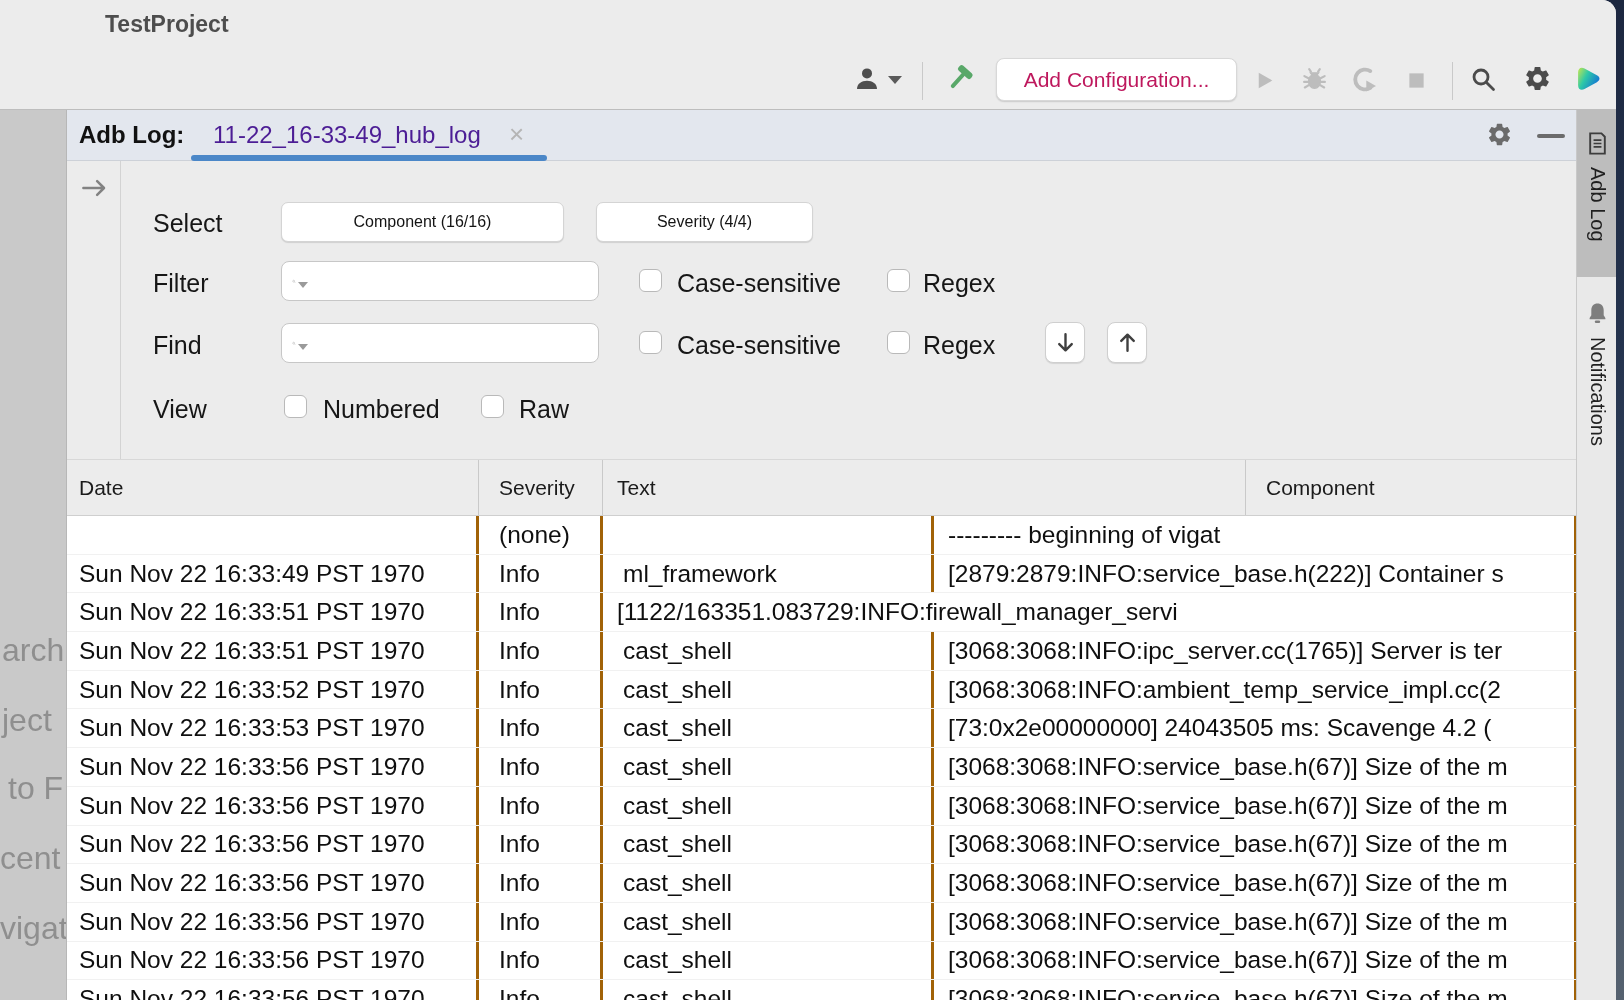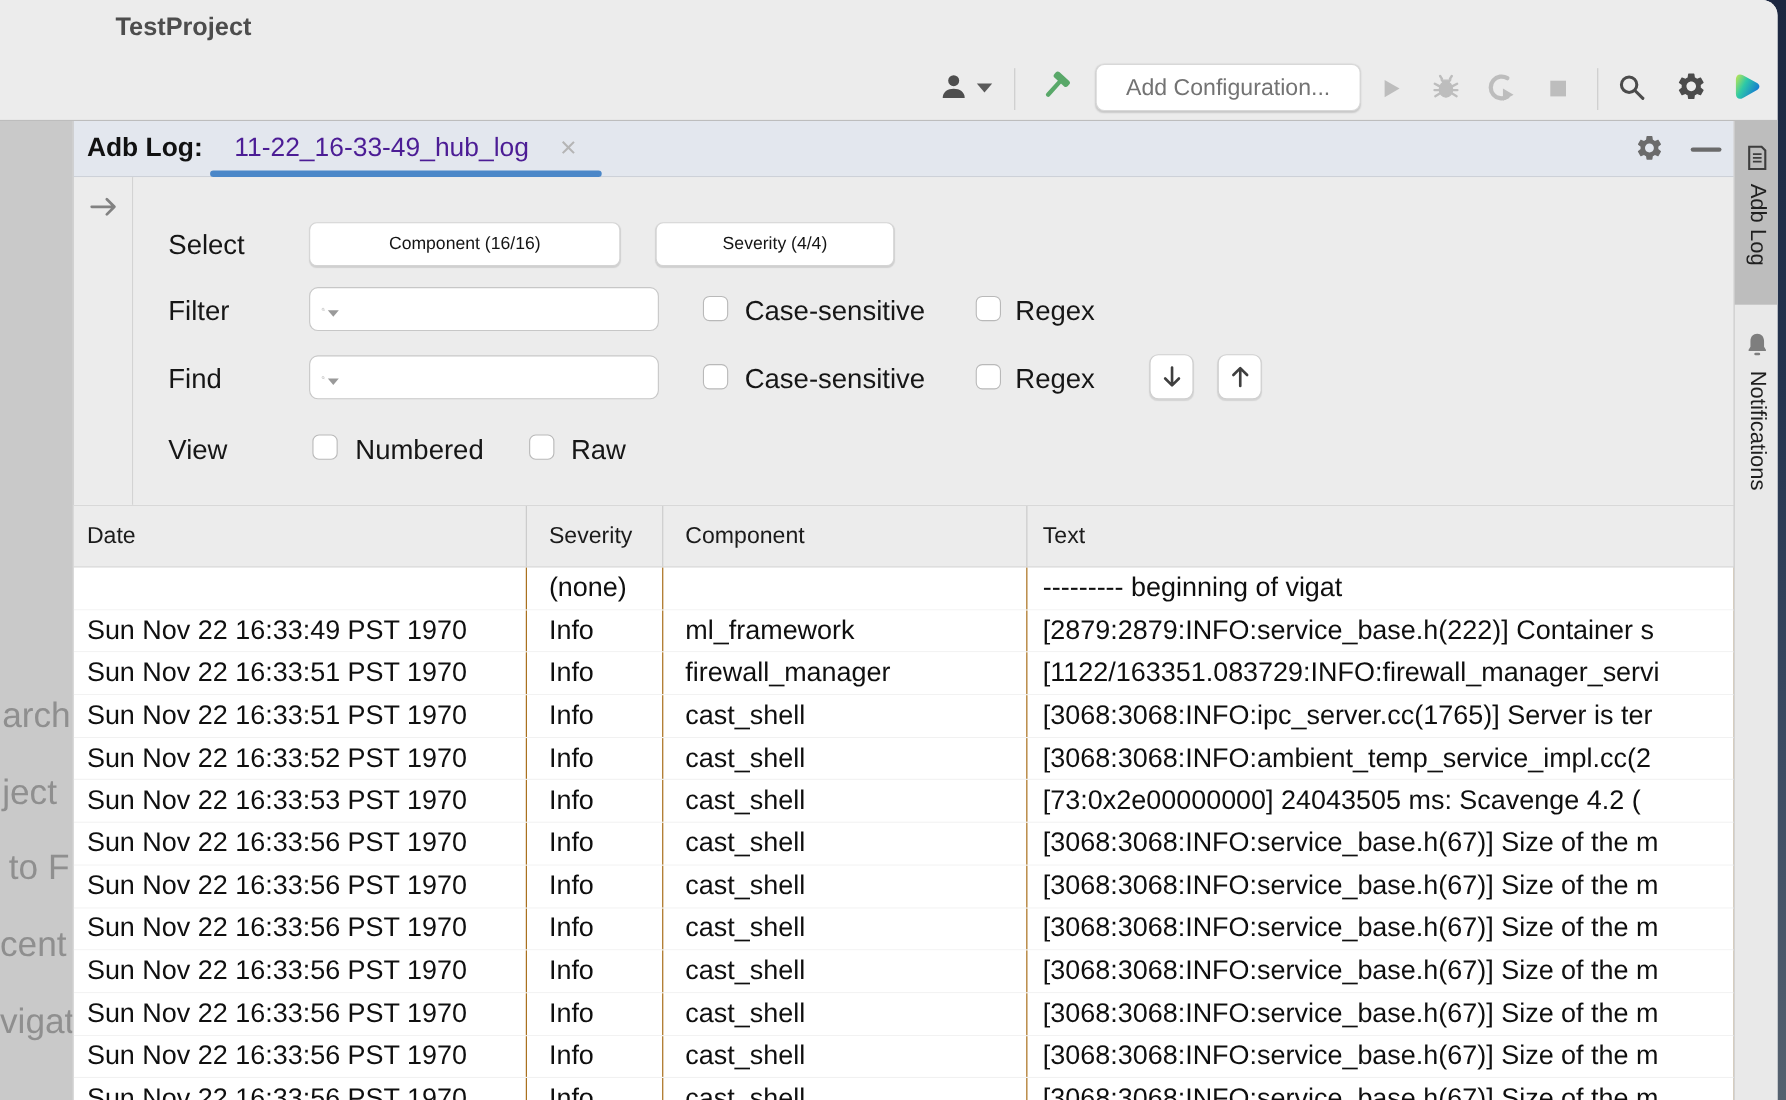--- a/index.html
+++ b/index.html
@@ -14,21 +14,21 @@
 
   
   .toolbar { position:absolute; left:0; top:0; width:100%; height:110px;
     background:#ececec; border-bottom:1px solid #bdbdbd; }
   .app-title { position:absolute; left:105px; top:11px; font-size:23px; font-weight:700; color:#4d4d4d; }
   .tb-icon { position:absolute; display:flex; align-items:center; justify-content:center; cursor:default; }
   .tb-sep { position:absolute; top:62px; width:1px; height:38px; background:#c9c9c9; }
   .add-config-btn { position:absolute; left:996px; top:58px; width:241px; height:43px;
     background:#fff; border:1px solid #d8d8d8; border-radius:8px;
     box-shadow:0 1px 1.5px rgba(0,0,0,.15);
-    font-size:21px; color:#737373; display:flex; align-items:center; justify-content:center; }
+    font-size:21px; color:#be185d; display:flex; align-items:center; justify-content:center; }
   .chevron-down { width:0; height:0; border-left:7px solid transparent; border-right:7px solid transparent; border-top:8px solid #5a5a5a; }
 
   
   .main { position:absolute; left:0; top:110px; width:1616px; height:890px; }
 
   .left-strip { position:absolute; left:0; top:0; width:66px; height:890px;
     background:#c9c9c9; overflow:hidden; }
   .bg-frag { position:absolute; font-size:32px; color:#8f8f8f; white-space:nowrap; }
 
   
@@ -60,21 +60,21 @@
   .checkbox { position:absolute; width:23px; height:23px; background:#fff; border:1.5px solid #b9b9b9; border-radius:6px; }
   .nav-btn { position:absolute; width:40px; height:41px; background:#fff; border:1px solid #cfcfcf; border-radius:8px;
     box-shadow:0 1px 1px rgba(0,0,0,.1); display:flex; align-items:center; justify-content:center; }
 
   
   .log-table { position:absolute; left:0; top:349px; width:1510px; height:541px; background:#fff; overflow:hidden; }
   .lt-header { display:flex; height:57px; background:#ececec; border-top:1px solid #d8d8d8; border-bottom:1px solid #cfcfcf; }
   .lt-header .hcell { font-size:21px; color:#1b1b1b; display:flex; align-items:center; border-right:1px solid #c9c9c9; white-space:nowrap; overflow:hidden; }
   .hcell:last-child, .cell:last-child { border-right:none; }
   .lt-row { display:flex; height:38.7px; border-bottom:1px solid #f1f1f1; background:#fff; }
-  .lt-row .cell { font-size:24.5px; color:#0f0f0f; display:flex; align-items:center; border-right:1px solid #a16207; white-space:nowrap; overflow:hidden;text-align:center; }
+  .lt-row .cell { font-size:24.5px; color:#0f0f0f; display:flex; align-items:center; border-right:3px solid #a16207; white-space:nowrap; overflow:hidden;text-align:center; }
   .col-date { width:412px; padding-left:12px; }
   .col-sev  { width:124px; padding-left:20px; }
   .col-comp { width:331px; padding-left:20px; }
   .col-text { flex:1; padding-left:14px; }
 
   
   .right-bar { position:absolute; left:1576px; top:0; width:40px; height:890px;
     background:#e9e9e9; border-left:1px solid #c9c9c9; }
   .vtab { position:absolute; left:0; width:40px; display:flex; flex-direction:column; align-items:center; cursor:default; }
   .vtab.selected { background:#bdbdbd; }
@@ -248,42 +248,41 @@
         <span class="checkbox" style="left:217px; top:234px;"></span>
         <span class="f-label" style="left:256px; top:234px;">Numbered</span>
         <span class="checkbox" style="left:414px; top:234px;"></span>
         <span class="f-label" style="left:452px; top:234px;">Raw</span>
       </div>
 
       <div class="log-table">
         <div class="lt-header">
           <div class="hcell col-date">Date</div>
           <div class="hcell col-sev">Severity</div>
+          <div class="hcell col-text">Text</div>
           <div class="hcell col-comp">Component</div>
-          <div class="hcell col-text">Text</div>
         </div>
         <div>
   <div class="lt-row">
     <div class="cell col-date"></div>
     <div class="cell col-sev">(none)</div>
     <div class="cell col-comp"></div>
     <div class="cell col-text">--------- beginning of vigat</div>
   </div>
 
   <div class="lt-row">
     <div class="cell col-date">Sun Nov 22 16:33:49 PST 1970</div>
     <div class="cell col-sev">Info</div>
     <div class="cell col-comp">ml_framework</div>
     <div class="cell col-text">[2879:2879:INFO:service_base.h(222)] Container s</div>
   </div>
 
   <div class="lt-row">
     <div class="cell col-date">Sun Nov 22 16:33:51 PST 1970</div>
     <div class="cell col-sev">Info</div>
-    <div class="cell col-comp">firewall_manager</div>
     <div class="cell col-text">[1122/163351.083729:INFO:firewall_manager_servi</div>
   </div>
 
   <div class="lt-row">
     <div class="cell col-date">Sun Nov 22 16:33:51 PST 1970</div>
     <div class="cell col-sev">Info</div>
     <div class="cell col-comp">cast_shell</div>
     <div class="cell col-text">[3068:3068:INFO:ipc_server.cc(1765)] Server is ter</div>
   </div>
 

